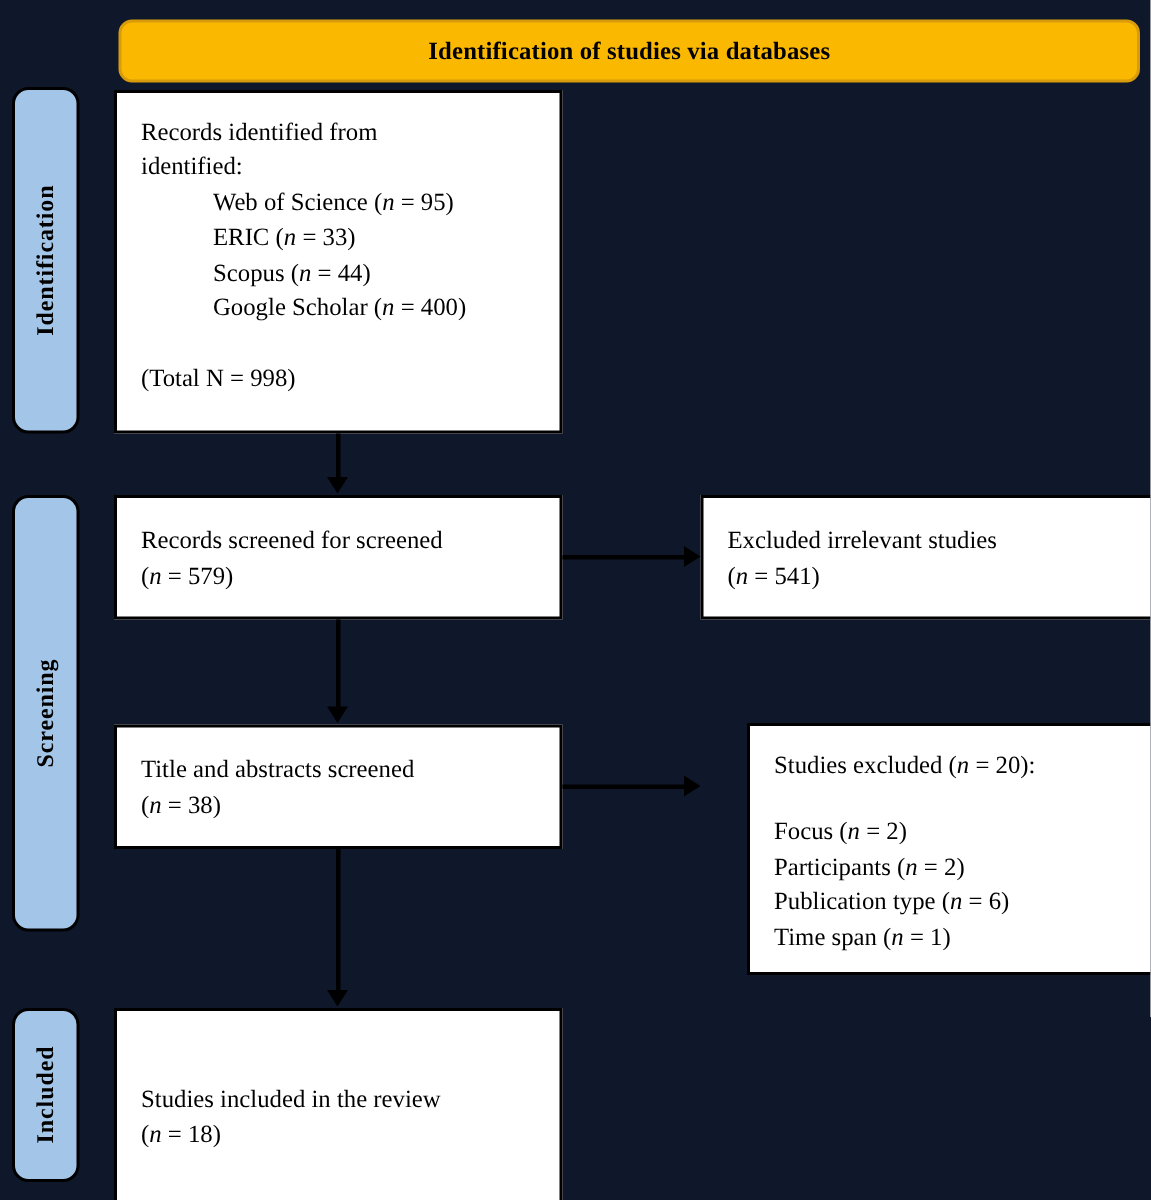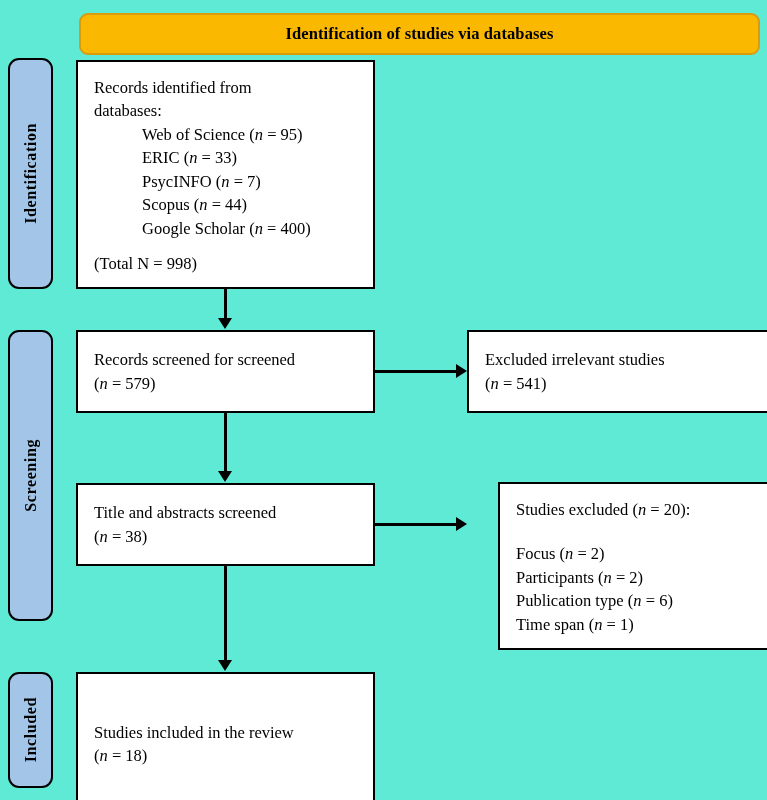--- a/index.html
+++ b/index.html
@@ -4,21 +4,21 @@
 <style>
   html, body {
     margin: 0;
     padding: 0;
     background: #ffffff;
   }
   #page {
     position: relative;
     width: 767px;
     height: 800px;
-    background: #5eead4;
+    background: #0f172a;
     font-family: "Liberation Serif", "DejaVu Serif", serif;
     overflow: hidden;
   }
 
   
   .phase-banner {
     position: absolute;
     left: 79px;
     top: 13px;
     width: 681px;
@@ -147,24 +147,23 @@
   </div>
   <div class="stage-rail" id="rail-screening">
     <span>Screening</span>
   </div>
   <div class="stage-rail" id="rail-included">
     <span>Included</span>
   </div>
 
   <div class="flow-box top-align" id="box-identified">
     <div class="line">Records identified from</div>
-    <div class="line">databases:</div>
+    <div class="line">identified:</div>
     <div class="line indented">Web of Science (<i>n</i> = 95)</div>
     <div class="line indented">ERIC (<i>n</i> = 33)</div>
-    <div class="line indented">PsycINFO (<i>n</i> = 7)</div>
     <div class="line indented">Scopus (<i>n</i> = 44)</div>
     <div class="line indented">Google Scholar (<i>n</i> = 400)</div>
     <div class="spacer-line"></div>
     <div class="line">(Total N = 998)</div>
   </div>
 
   <div class="flow-box" id="box-screened">
     <div class="line">Records screened for screened</div>
     <div class="line">(<i>n</i> = 579)</div>
   </div>

